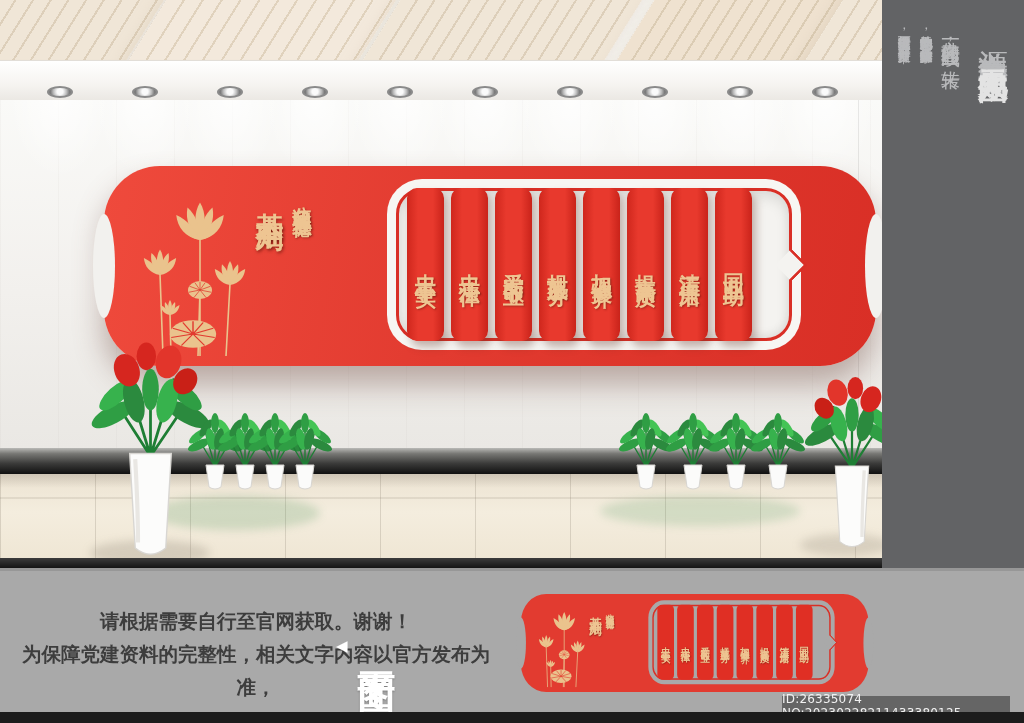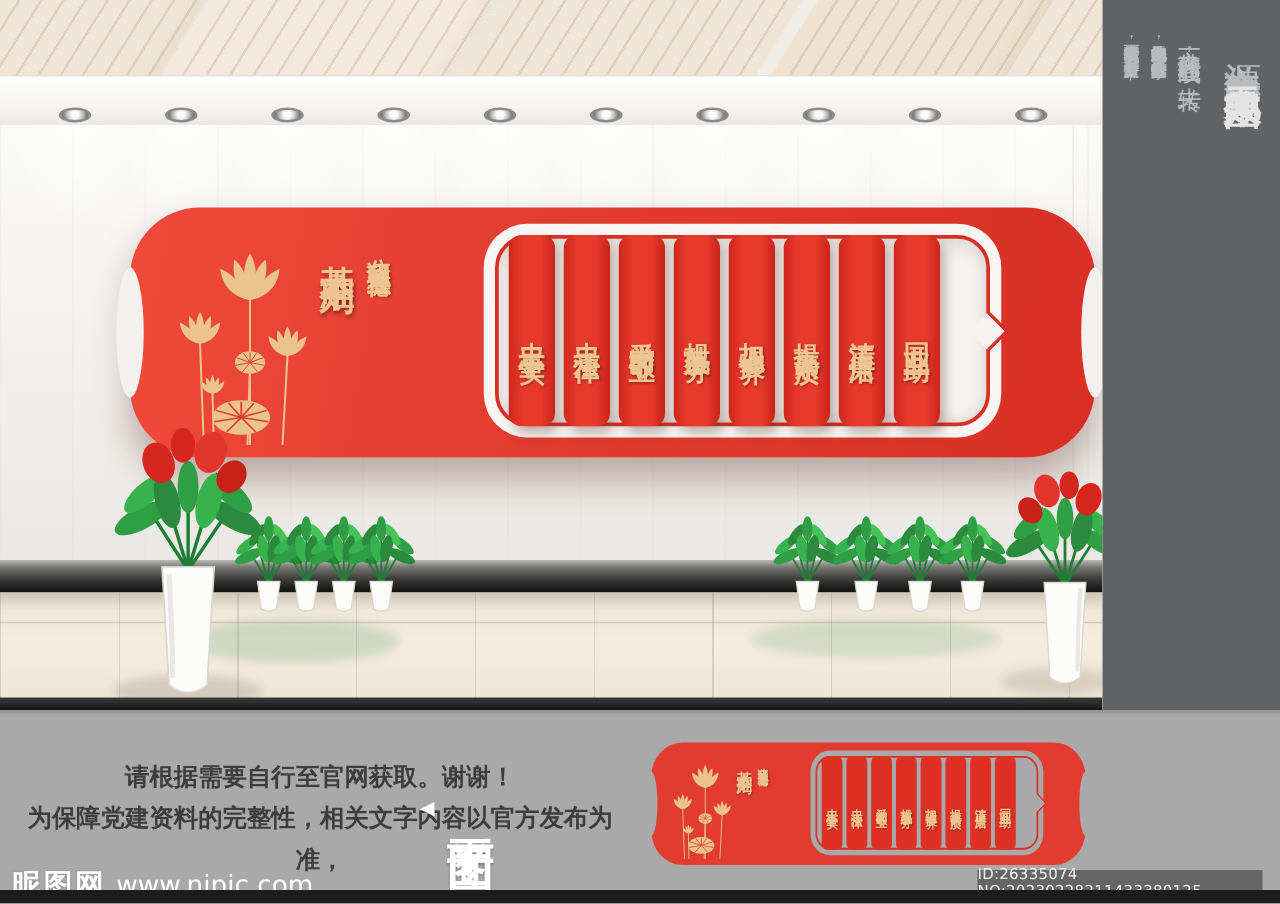--- a/index.html
+++ b/index.html
@@ -357,21 +357,17 @@
             </div>
         </div>
       </div>
     </div>
 
     <div class="flat-view">
       <span class="flat-arrow">◀</span>
       <span class="flat-label">平面图</span>
     </div>
 
-    <div class="watermark">
-      <span class="wm-site">昵图网</span>
-      <span class="wm-url">www.nipic.com</span>
-    </div>
     <div class="id-badge">ID:26335074 NO:20230228211433380125</div>
   </div>
 
   <div class="bottom-bar"></div>
 </div>
 
 </body></html>

